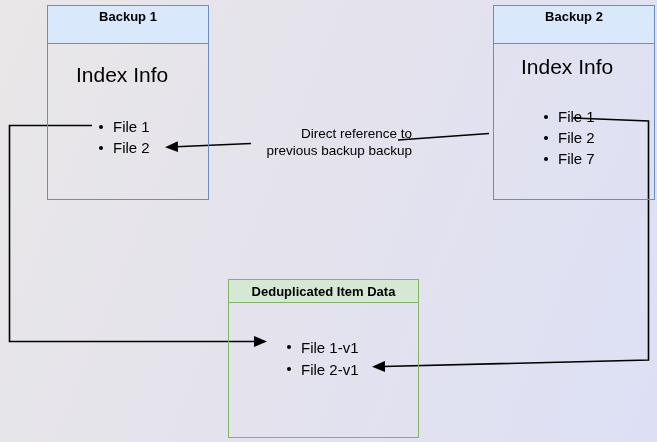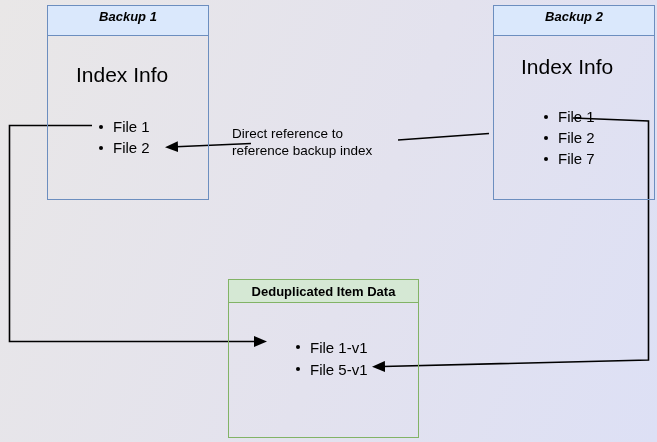--- a/index.html
+++ b/index.html
@@ -23,45 +23,45 @@
   #ah path{fill:var(--arrow);}
 
   .node{position:absolute;border:1px solid;background:transparent;}
   .node.blue{border-color:var(--blue-border);}
   .node.green{border-color:var(--green-border);}
   .node-header{
     position:absolute;left:0;top:0;width:100%;
     border-bottom:1px solid;
     font-weight:bold;font-size:13px;text-align:center;
   }
-  .blue .node-header{background:var(--blue-fill);border-color:var(--blue-border);height:30px;line-height:21px;font-style:italic;}
+  .blue .node-header{background:var(--blue-fill);border-color:var(--blue-border);height:38px;line-height:21px;}
   .green .node-header{background:var(--green-fill);border-color:var(--green-border);height:23px;line-height:23px;}
 
   .section-label{position:absolute;font-size:21px;white-space:nowrap;}
 
   ul.file-list{position:absolute;list-style:none;}
   ul.file-list li{display:flex;align-items:center;font-size:15px;white-space:nowrap;}
   .b-list li{height:21px;}
   .d-list li{height:22px;}
   .bullet{display:inline-block;width:4px;height:4px;border-radius:50%;background:var(--text);margin-right:10px;flex:0 0 auto;}
 
   
   #backup1{left:47px;top:5px;width:162px;height:195px;}
   #backup2{left:448px;top:5px;width:162px;height:195px;margin-left:45px;}
   #dedup{left:228px;top:279px;width:191px;height:159px;}
 
   #backup1 .section-label{left:28px;top:57px;}
   #backup1 ul{left:51px;top:110px;}
   #backup2 .section-label{left:27px;top:49px;}
   #backup2 ul{left:50px;top:100px;}
-  #dedup ul{left:67px;top:56px;}
+  #dedup ul{left:58px;top:56px;}
 
   .annotation{
     position:absolute;left:232px;top:125px;width:180px;
-    text-align:left;font-size:13.5px;line-height:17px;white-space:nowrap;
+    text-align:right;font-size:13.5px;line-height:17px;white-space:nowrap;
   }
 </style>
 </head>
 <body>
 
 <div class="canvas">
 
   <svg class="connectors" width="657" height="442" viewBox="0 0 657 442" xmlns="http://www.w3.org/2000/svg">
     <defs>
       <marker id="ah" markerUnits="userSpaceOnUse" markerWidth="13" markerHeight="11" viewBox="0 0 13 11" refX="2" refY="5.5" orient="auto">
@@ -113,23 +113,23 @@
 
   <div class="node green" id="dedup">
     <div class="node-header">Deduplicated Item Data</div>
     <ul class="file-list d-list">
       <li>
         <span class="bullet"></span>
         <span>File 1-v1</span>
       </li>
       <li>
         <span class="bullet"></span>
-        <span>File 5-v1</span>
+        <span>File 2-v1</span>
       </li>
     </ul>
   </div>
 
   <div class="annotation">
     <div>Direct reference to</div>
-    <div>reference backup index</div>
+    <div>previous backup backup</div>
   </div>
 
 </div>
 
 </body></html>

